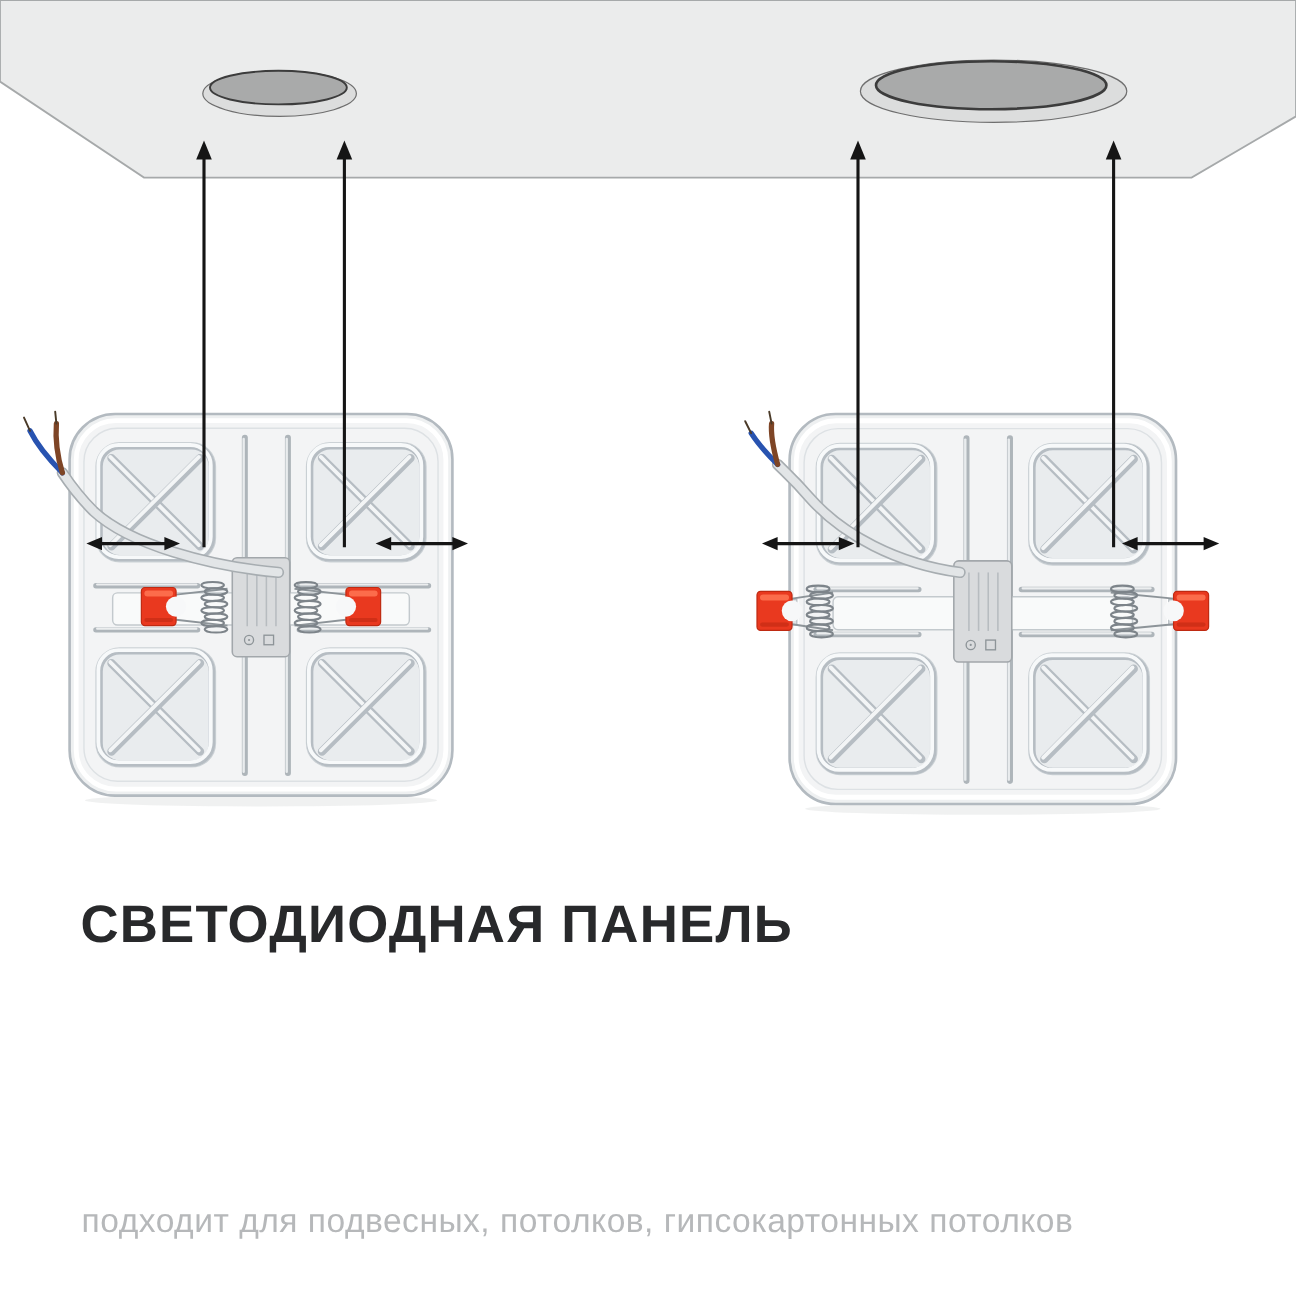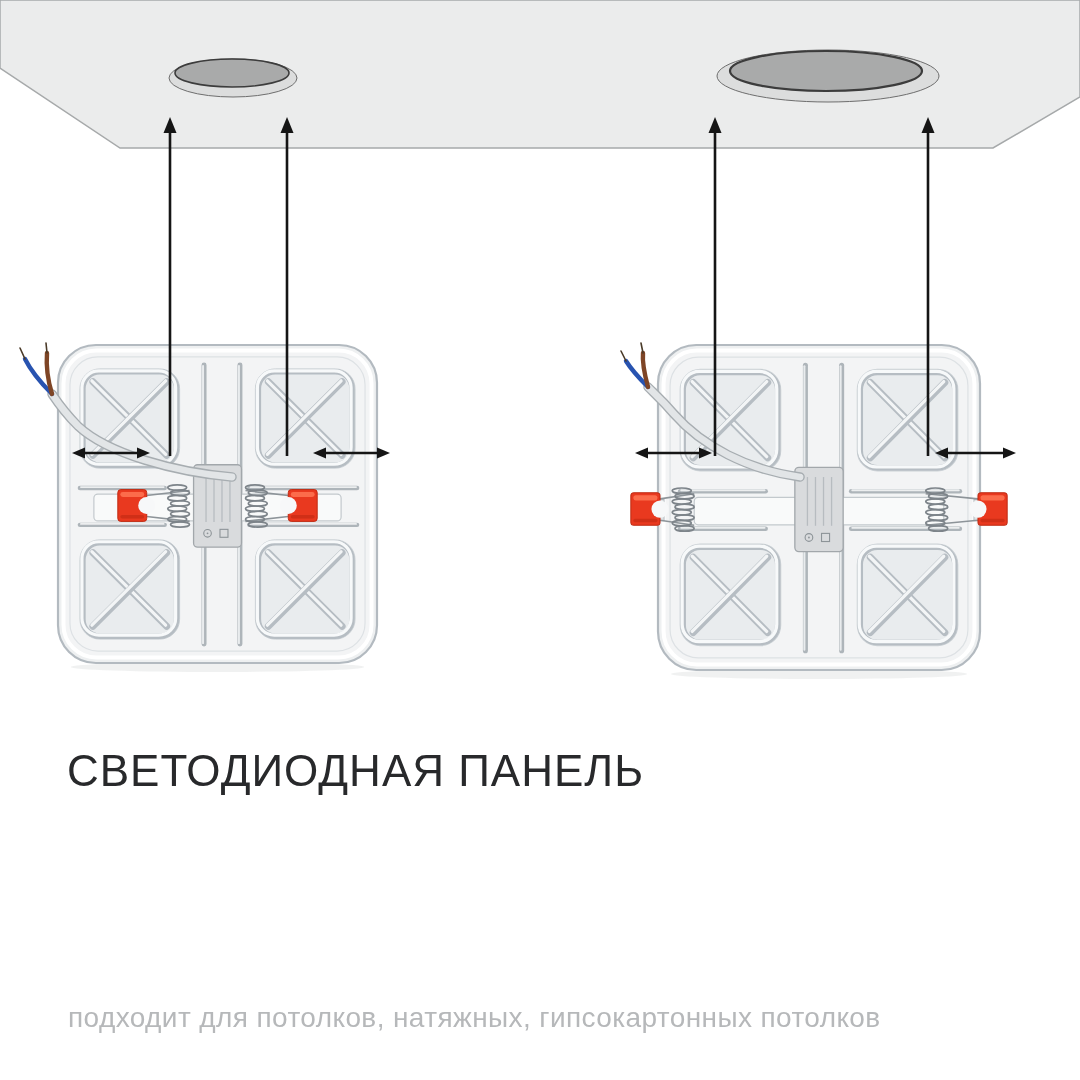--- a/index.html
+++ b/index.html
@@ -3,21 +3,21 @@
 <meta charset="utf-8">
 <style>
   html,body{margin:0;padding:0;background:#ffffff;}
   .page{
     position:relative;width:1080px;height:1080px;overflow:hidden;
     background:#ffffff;font-family:"Liberation Sans",sans-serif;
   }
   #scene{position:absolute;left:0;top:0;}
   .title{
     position:absolute;left:67px;top:747px;
-    font-size:44px;font-weight:400;color:#28292b;letter-spacing:1px;
+    font-size:44px;font-weight:700;color:#28292b;letter-spacing:1px;
     white-space:nowrap;line-height:1.1;
   }
   .subtitle{
     position:absolute;left:68px;top:800px;
     font-size:32px;font-weight:400;color:#7d7f81;letter-spacing:0.6px;
     white-space:nowrap;line-height:1.1;
   }
   .footer{
     position:absolute;left:68px;top:1003px;
     font-size:28px;font-weight:400;color:#b6b8ba;letter-spacing:0.4px;
@@ -256,14 +256,14 @@
         <line x1="645" y1="453" x2="702" y2="453" stroke="#151515" stroke-width="2.6"></line>
         <polygon points="635,453 648,447.5 648,458.5" fill="#151515"></polygon>
         <polygon points="712,453 699,447.5 699,458.5" fill="#151515"></polygon>
         <line x1="945" y1="453" x2="1006" y2="453" stroke="#151515" stroke-width="2.6"></line>
         <polygon points="935,453 948,447.5 948,458.5" fill="#151515"></polygon>
         <polygon points="1016,453 1003,447.5 1003,458.5" fill="#151515"></polygon>
       </g>
     </svg>
 
   <div class="title">СВЕТОДИОДНАЯ ПАНЕЛЬ</div>
-  <div class="footer">подходит для потолков, натяжных, гипсокартонных потолков</div>
+  <div class="footer">подходит для подвесных, потолков, гипсокартонных потолков</div>
 </div>
 
 </body></html>

